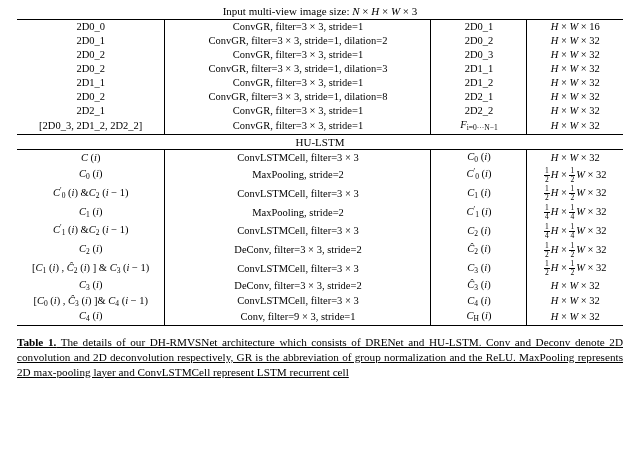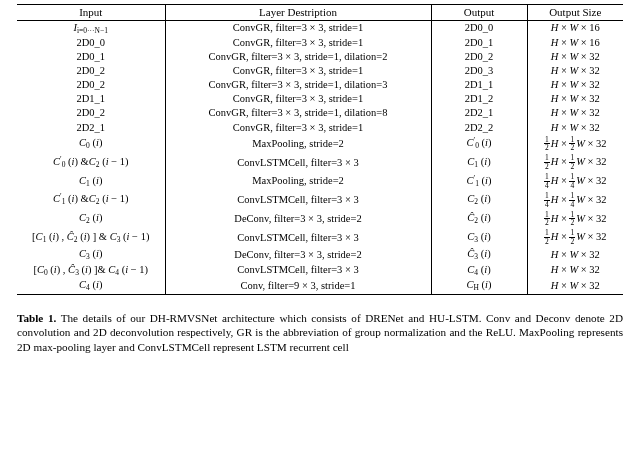--- a/index.html
+++ b/index.html
@@ -69,24 +69,25 @@
     text-align: center;
     font-size: 7.5px;
     line-height: 1.05;
     margin-right: 1px;
   }
   .frac .num { display: block; border-bottom: 1px solid #000; padding: 0 1px; }
   .frac .den { display: block; padding: 0 1px; }
 
   .caption {
     width: 606px;
-    margin: 16px auto 0 auto;
+    margin: 9px auto 0 auto;
     font-size: 11.2px;
     line-height: 1.33;
     text-align: justify;
+    text-decoration: underline;
   }
   .caption b { font-weight: bold; }
   .colw-in { width: 148px; }
   .colw-desc { width: 266px; }
   .colw-out { width: 96px; }
   .colw-size { width: 96px; }
 </style>
 </head>
 <body>
 
@@ -94,35 +95,28 @@
 
   <table class="tbl">
     <colgroup>
       <col class="colw-in">
         <col class="colw-desc">
         <col class="colw-out">
         <col class="colw-size">
     </colgroup>
     <tbody>
 
-      <tr class="hdr">
-        <td class="thick-top rule-bot">Input</td>
-        <td class="thick-top rule-bot vl">Layer Destription</td>
-        <td class="thick-top rule-bot vl">Output</td>
-        <td class="thick-top rule-bot vl">Output Size</td>
-      </tr>
-
-
-
-      <tr>
-        <td><span class="math">I</span><span class="sub">i=0···N−1</span></td>
-        <td class="desc vl">ConvGR, filter=3 × 3, stride=1</td>
-        <td class="vl">2D0_0</td>
-        <td class="vl"><span class="math">H</span> <span class="up">×</span> <span class="math">W</span> <span class="up">×</span> 16</td>
-      </tr>
+
+      <tr class="sect">
+        <td colspan="4" class="rule-bot">
+          <span>Input multi-view image size: <span class="math">N</span> <span class="up">×</span> <span class="math">H</span> <span class="up">×</span> <span class="math">W</span> <span class="up">×</span> 3</span>
+        </td>
+      </tr>
+
+
       <tr>
         <td>2D0_0</td>
         <td class="desc vl">ConvGR, filter=3 × 3, stride=1</td>
         <td class="vl">2D0_1</td>
         <td class="vl"><span class="math">H</span> <span class="up">×</span> <span class="math">W</span> <span class="up">×</span> 16</td>
       </tr>
       <tr>
         <td>2D0_1</td>
         <td class="desc vl">ConvGR, filter=3 × 3, stride=1, dilation=2</td>
         <td class="vl">2D0_2</td>
@@ -151,22 +145,37 @@
         <td class="desc vl">ConvGR, filter=3 × 3, stride=1, dilation=8</td>
         <td class="vl">2D2_1</td>
         <td class="vl"><span class="math">H</span> <span class="up">×</span> <span class="math">W</span> <span class="up">×</span> 32</td>
       </tr>
       <tr>
         <td>2D2_1</td>
         <td class="desc vl">ConvGR, filter=3 × 3, stride=1</td>
         <td class="vl">2D2_2</td>
         <td class="vl"><span class="math">H</span> <span class="up">×</span> <span class="math">W</span> <span class="up">×</span> 32</td>
       </tr>
-
-
+      <tr>
+        <td class="rule-bot">[2D0_3, 2D1_2, 2D2_2]</td>
+        <td class="desc vl rule-bot">ConvGR, filter=3 × 3, stride=1</td>
+        <td class="vl rule-bot"><span class="math">F</span><span class="sub">i=0···N−1</span></td>
+        <td class="vl rule-bot"><span class="math">H</span> <span class="up">×</span> <span class="math">W</span> <span class="up">×</span> 32</td>
+      </tr>
+
+      <tr class="sect">
+        <td colspan="4" class="rule-bot">HU-LSTM</td>
+      </tr>
+
+      <tr>
+        <td><span class="math">C</span> (<span class="math">i</span>)</td>
+        <td class="desc vl">ConvLSTMCell, filter=3 × 3</td>
+        <td class="vl"><span class="math">C</span><span class="sub">0</span> (<span class="math">i</span>)</td>
+        <td class="vl"><span class="math">H</span> <span class="up">×</span> <span class="math">W</span> <span class="up">×</span> 32</td>
+      </tr>
       <tr>
         <td><span class="math">C</span><span class="sub">0</span> (<span class="math">i</span>)</td>
         <td class="desc vl">MaxPooling, stride=2</td>
         <td class="vl"><span class="math">C</span><span class="supn">′</span><span class="sub">0</span> (<span class="math">i</span>)</td>
         <td class="vl"><span class="frac"><span class="num">1</span><span class="den">2</span></span><span class="math">H</span> <span class="up">×</span> <span class="frac"><span class="num">1</span><span class="den">2</span></span><span class="math">W</span> <span class="up">×</span> 32</td>
       </tr>
       <tr>
         <td><span class="math">C</span><span class="supn">′</span><span class="sub">0</span> (<span class="math">i</span>) &amp;<span class="math">C</span><span class="sub">2</span> (<span class="math">i</span> − 1)</td>
         <td class="desc vl">ConvLSTMCell, filter=3 × 3</td>
         <td class="vl"><span class="math">C</span><span class="sub">1</span> (<span class="math">i</span>)</td>

